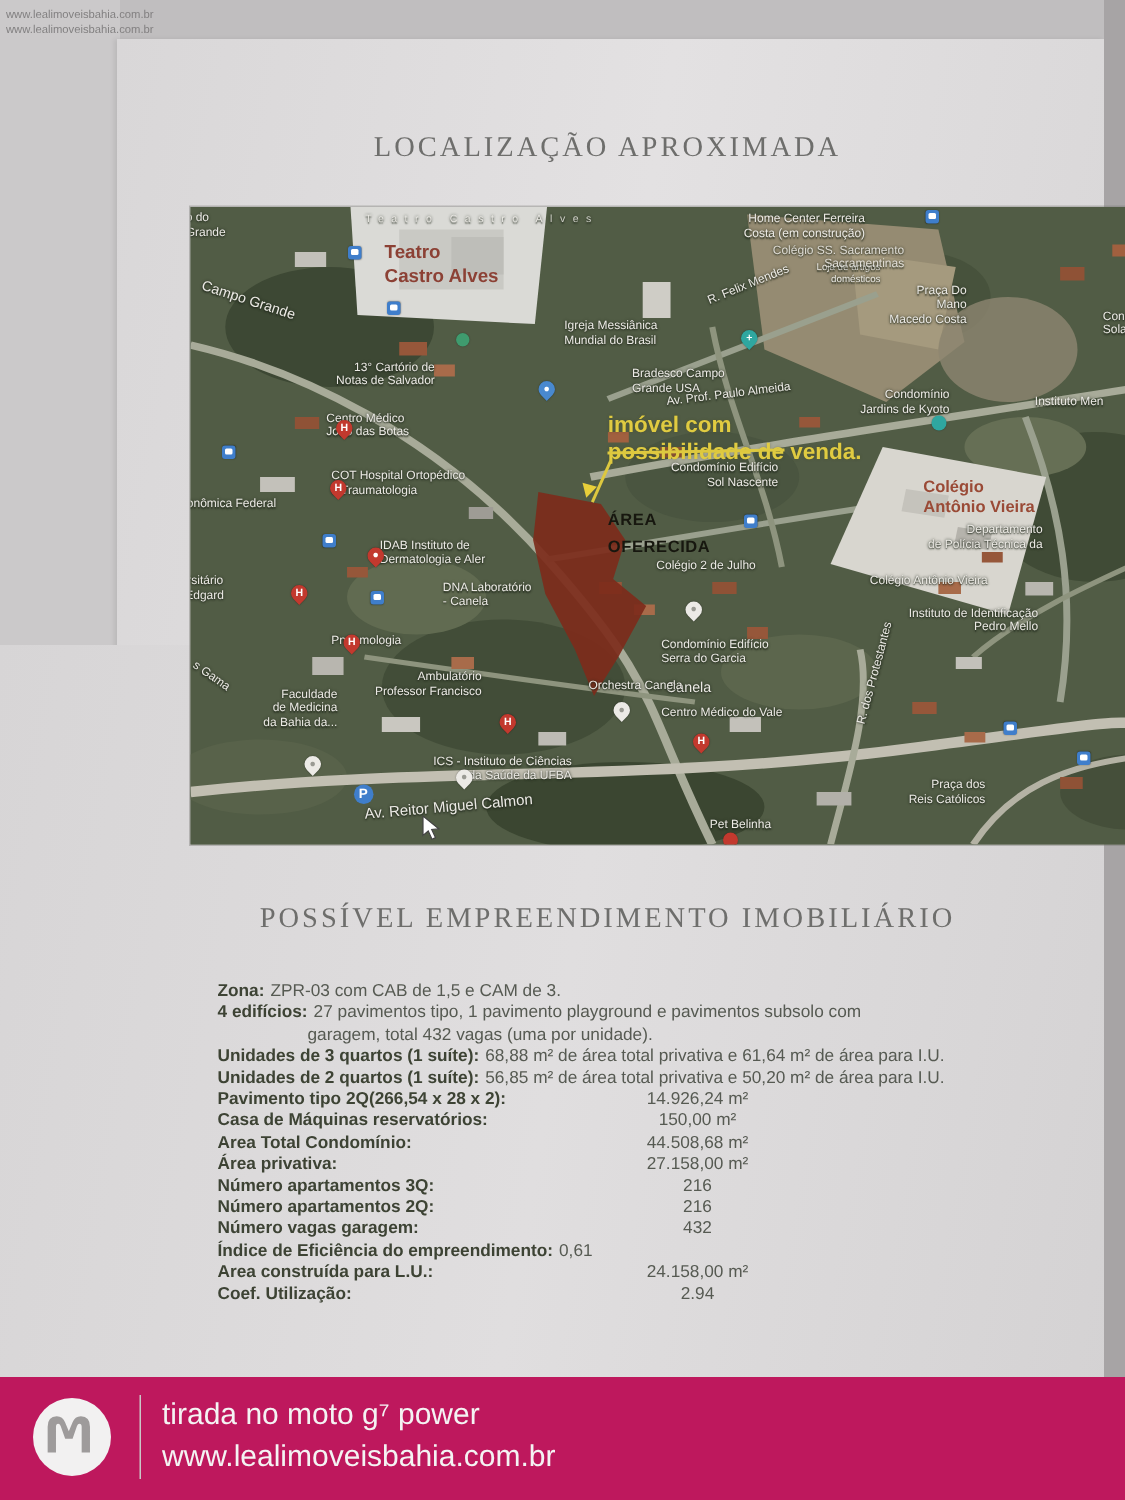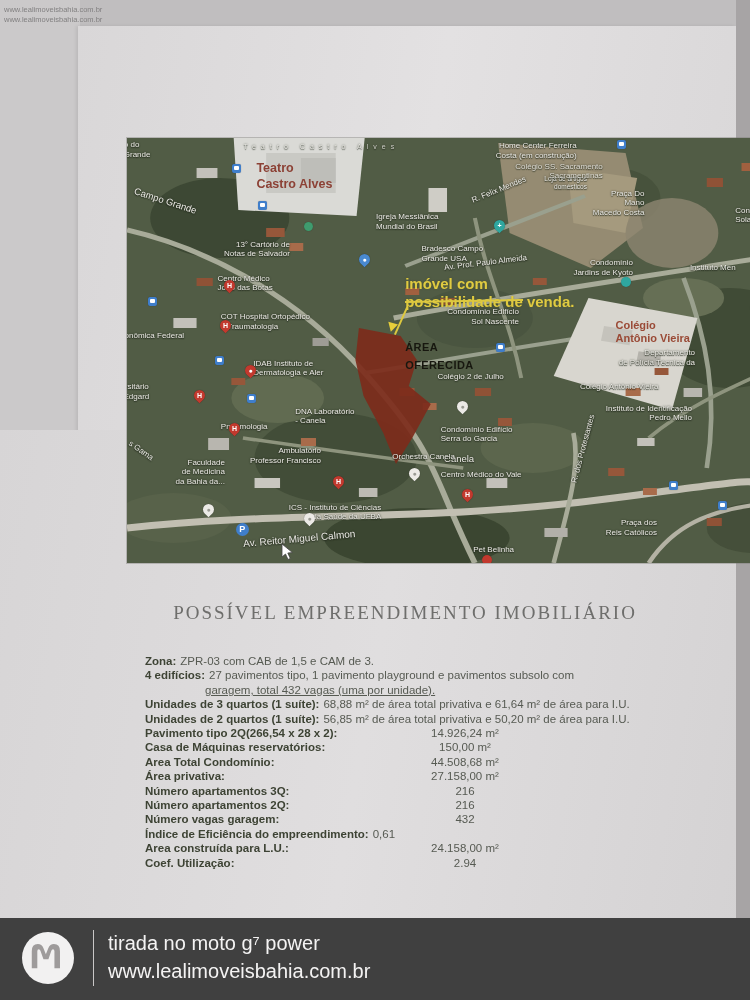--- a/index.html
+++ b/index.html
@@ -54,42 +54,43 @@
   .yline{position:absolute;background:#ddc83f;}
   .ytri{position:absolute;width:0;height:0;border-left:5px solid transparent;
     border-right:5px solid transparent;border-top:9px solid #e8cf3a;transform:rotate(15deg);}
   
   #details{position:absolute;left:145px;top:654px;width:555px;font-size:11.5px;
     line-height:14.4px;color:#565a52;}
   .drow{position:relative;}
   .drow .dlabel{font-weight:bold;color:#3d4334;}
   .drow .dval{margin-left:4px;}
   .drow.tab .dval{position:absolute;left:230px;width:180px;text-align:center;margin:0;}
-  .drow.indent{padding-left:56px;text-decoration:underline;}
-  
-  #footer{position:absolute;left:0;top:918px;width:750px;height:82px;background:#404040;}
+  .drow.indent{padding-left:56px;}
+  
+  #footer{position:absolute;left:0;top:918px;width:750px;height:82px;background:#be185d;}
   #footer .mcircle{position:absolute;left:22px;top:14px;}
   #footer .fdiv{position:absolute;left:93px;top:12px;width:1px;height:56px;background:#c9c7c7;}
   #footer .ftext{position:absolute;left:108px;top:11px;color:#f4f3f3;font-size:20px;line-height:28px;}
 </style>
 </head>
 <body>
 
 <div id="photo">
   <div class="strip-top"></div>
   <div class="strip-left"></div>
   <div class="paper"></div>
   <div class="paper-lower"></div>
   <div class="strip-right"></div>
 
   <div class="wm">
     <div>www.lealimoveisbahia.com.br</div>
     <div>www.lealimoveisbahia.com.br</div>
   </div>
 
+  <div class="stitle" style="top:88px;">LOCALIZAÇÃO APROXIMADA</div>
 
   <div id="map">
     <svg class="sat" viewBox="0 0 558 425" preserveAspectRatio="none">
       <rect x="0" y="0" width="558" height="425" fill="#515c45"></rect>
       <ellipse cx="80" cy="80" rx="60" ry="40" fill="#3d4834"></ellipse>
       <ellipse cx="180" cy="320" rx="70" ry="45" fill="#424d38"></ellipse>
       <ellipse cx="300" cy="180" rx="50" ry="30" fill="#4a5540"></ellipse>
       <ellipse cx="520" cy="200" rx="60" ry="50" fill="#404b36"></ellipse>
       <ellipse cx="420" cy="60" rx="40" ry="30" fill="#47523c"></ellipse>
       <ellipse cx="250" cy="400" rx="80" ry="30" fill="#3b4631"></ellipse>
@@ -187,21 +188,21 @@
     <span class="ml" style="left:87%;top:29.5%;">Instituto Men</span>
     <span class="ml c" style="left:49.5%;top:39.8%;">Condomínio Edifício
 Sol Nascente</span>
     <span class="ml" style="left:14%;top:32%;">Centro Médico
 João das Botas</span>
     <span class="ml" style="left:14.5%;top:41%;">COT Hospital Ortopédico
 e Traumatologia</span>
     <span class="ml" style="left:-1%;top:45.5%;">conômica Federal</span>
     <span class="ml" style="left:19.5%;top:52%;">IDAB Instituto de
 Dermatologia e Aler</span>
-    <span class="ml" style="left:26%;top:58.5%;margin-top:20px;">DNA Laboratório
+    <span class="ml" style="left:26%;top:58.5%;">DNA Laboratório
 - Canela</span>
     <span class="ml" style="left:-3.5%;top:57.5%;">Universitário
 Prof. Edgard</span>
     <span class="ml" style="left:48%;top:55%;">Colégio 2 de Julho</span>
     <span class="ml brown2" style="left:75.5%;top:42.5%;">Colégio
 Antônio Vieira</span>
     <span class="ml c" style="left:76%;top:49.5%;">Departamento
 de Polícia Técnica da</span>
     <span class="ml" style="left:70%;top:57.5%;">Colégio Antônio Vieira</span>
     <span class="ml" style="left:96.5%;top:38.5%;">ASSE

